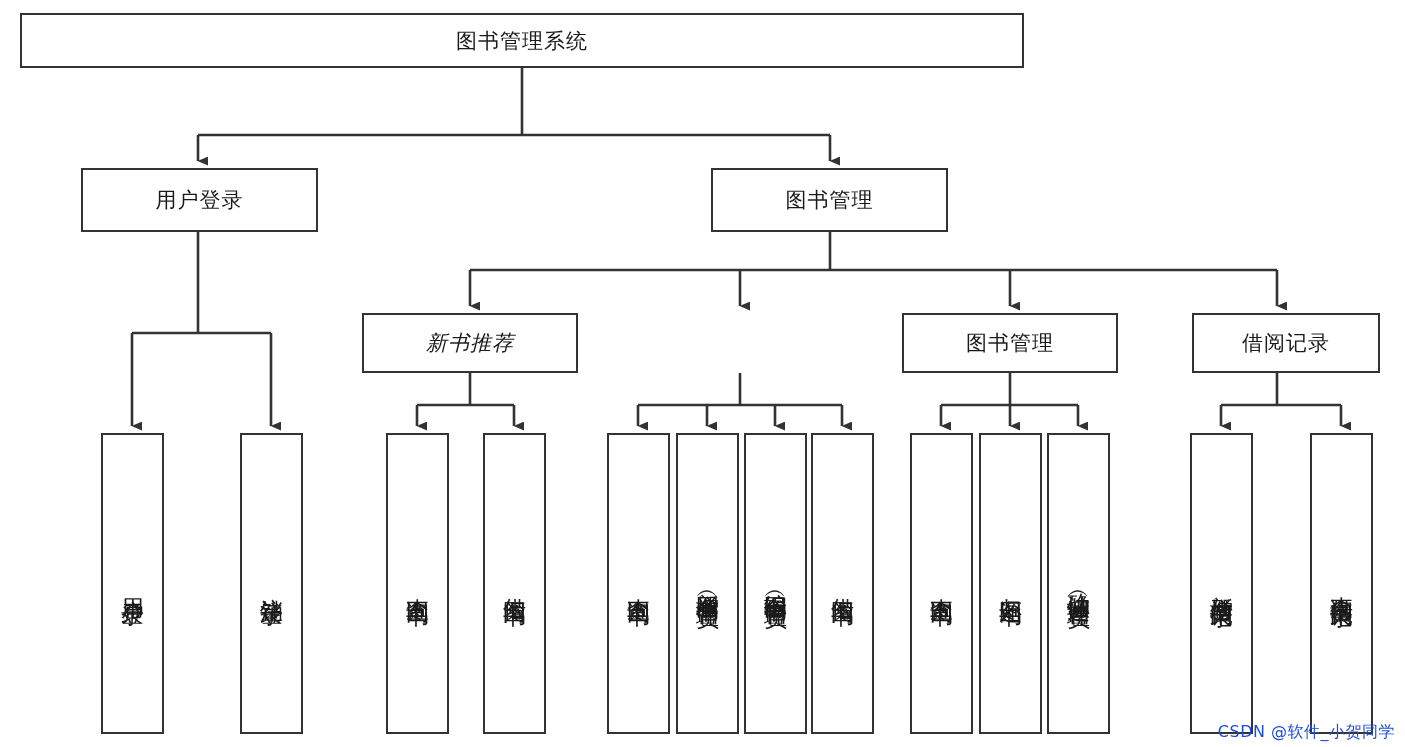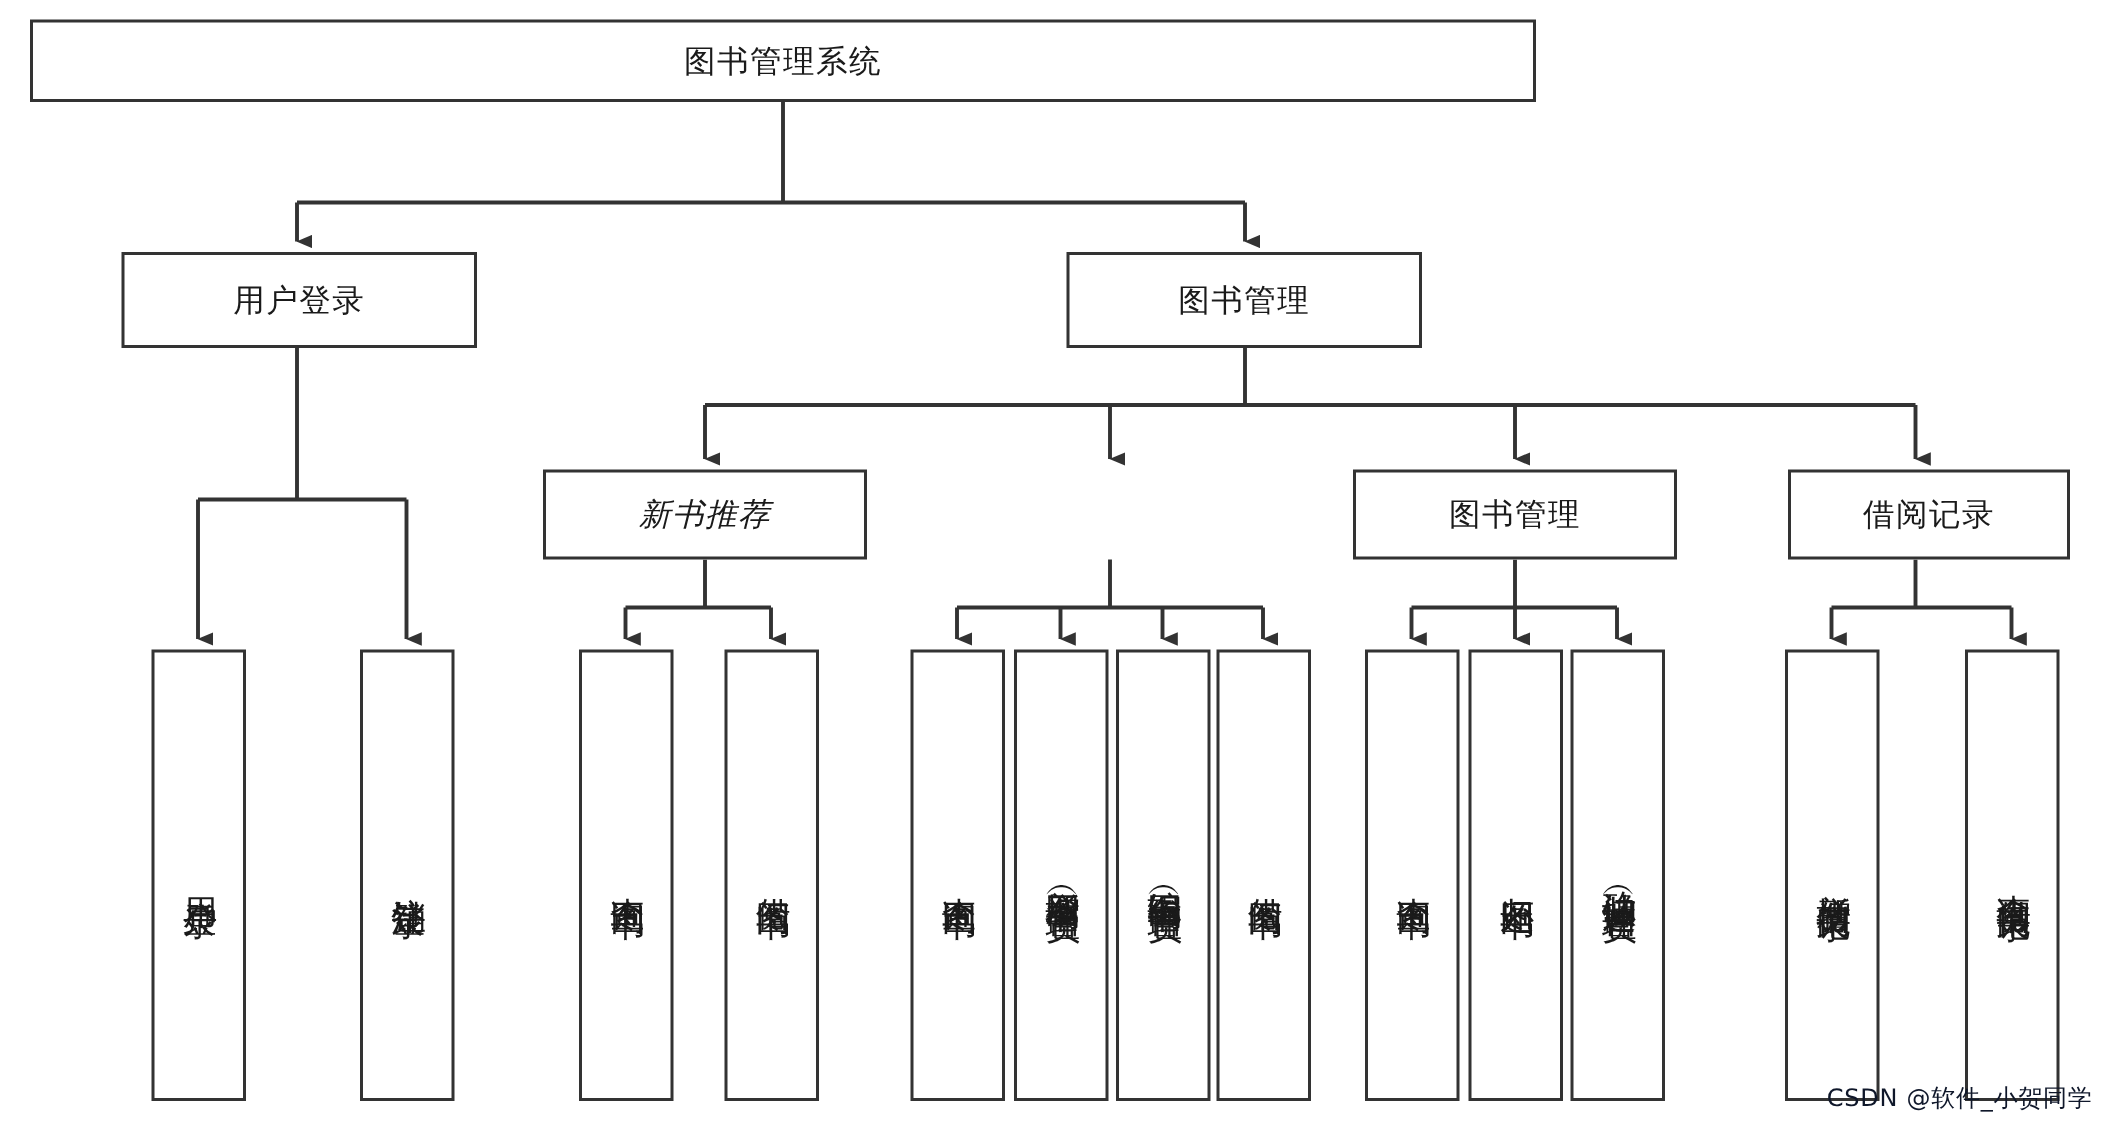--- a/index.html
+++ b/index.html
@@ -51,21 +51,21 @@
   }
   .node-label {
     display: block;
     white-space: nowrap;
   }
   #watermark {
     position: absolute;
     right: 10px;
     bottom: 4px;
     font-size: 16px;
-    color: #0f172a;
+    color: #1d4ed8;
     letter-spacing: 0.5px;
     white-space: nowrap;
     pointer-events: none;
   }
 </style>
 </head>
 <body>
 
 <div id="diagram-root">
 

